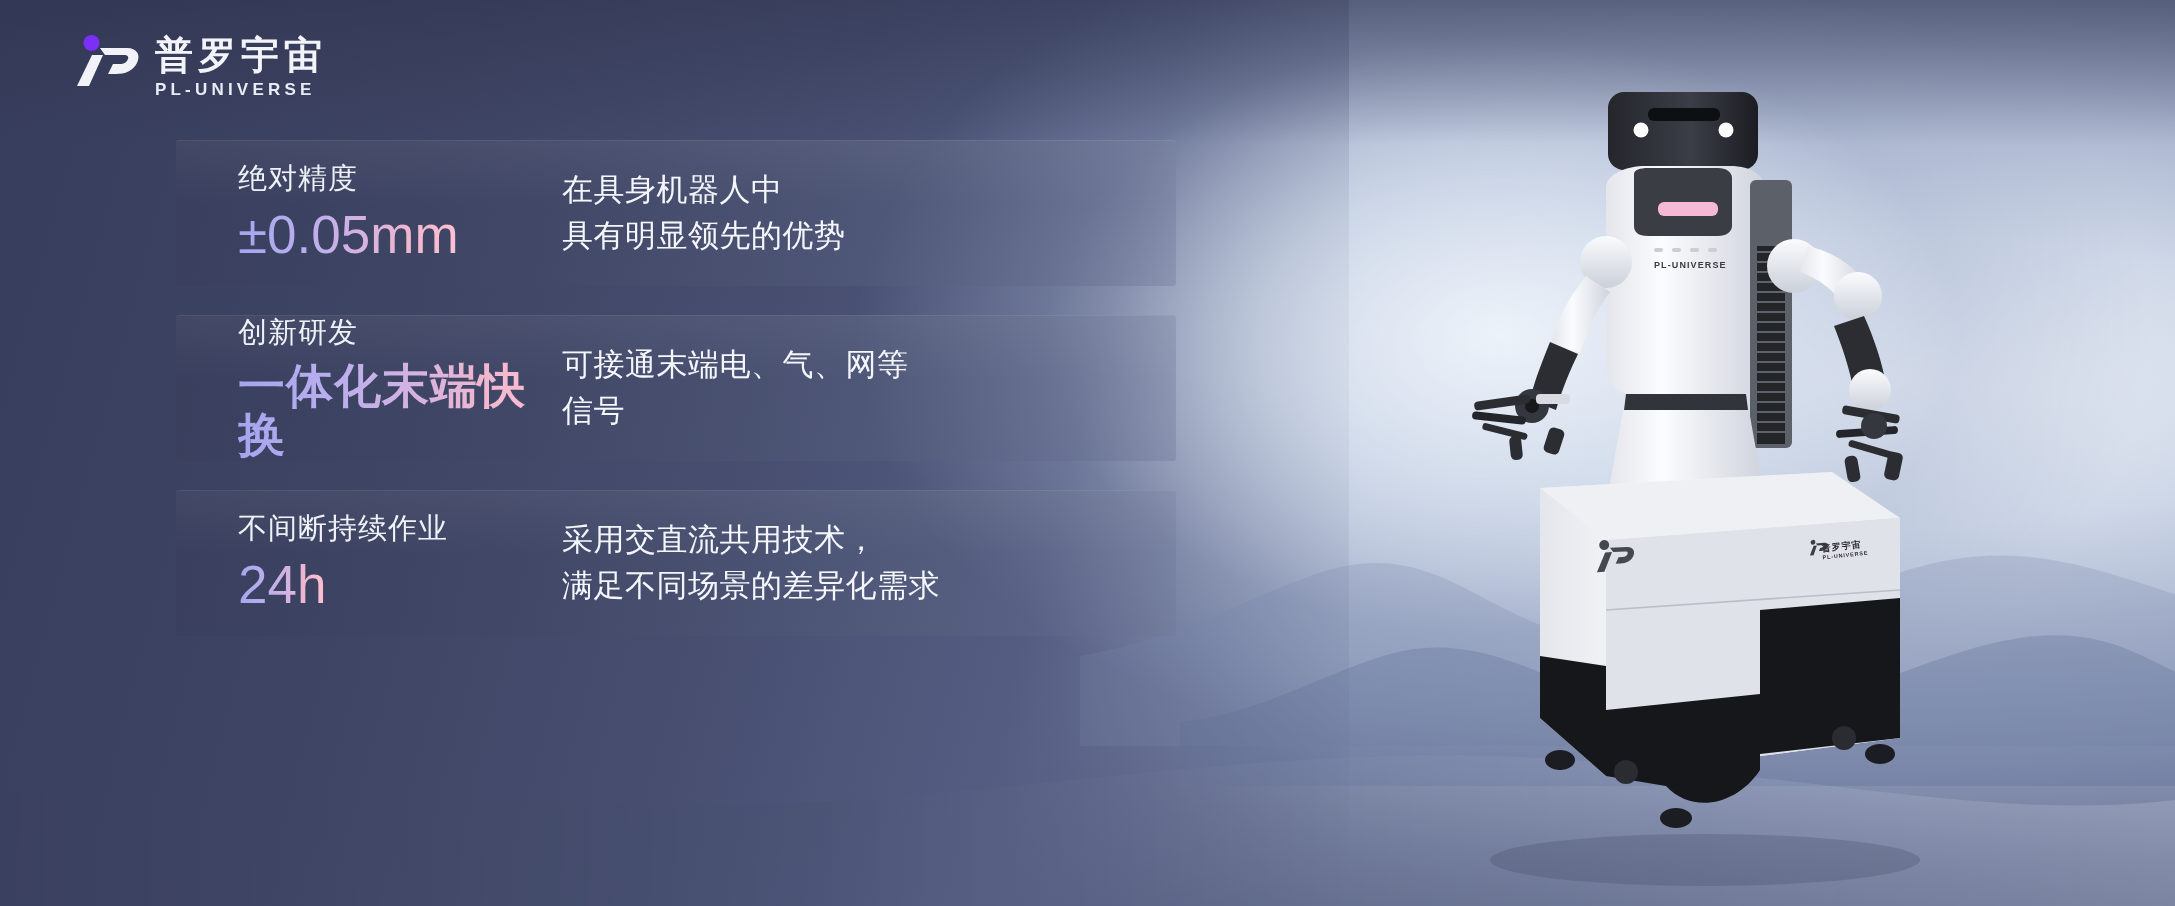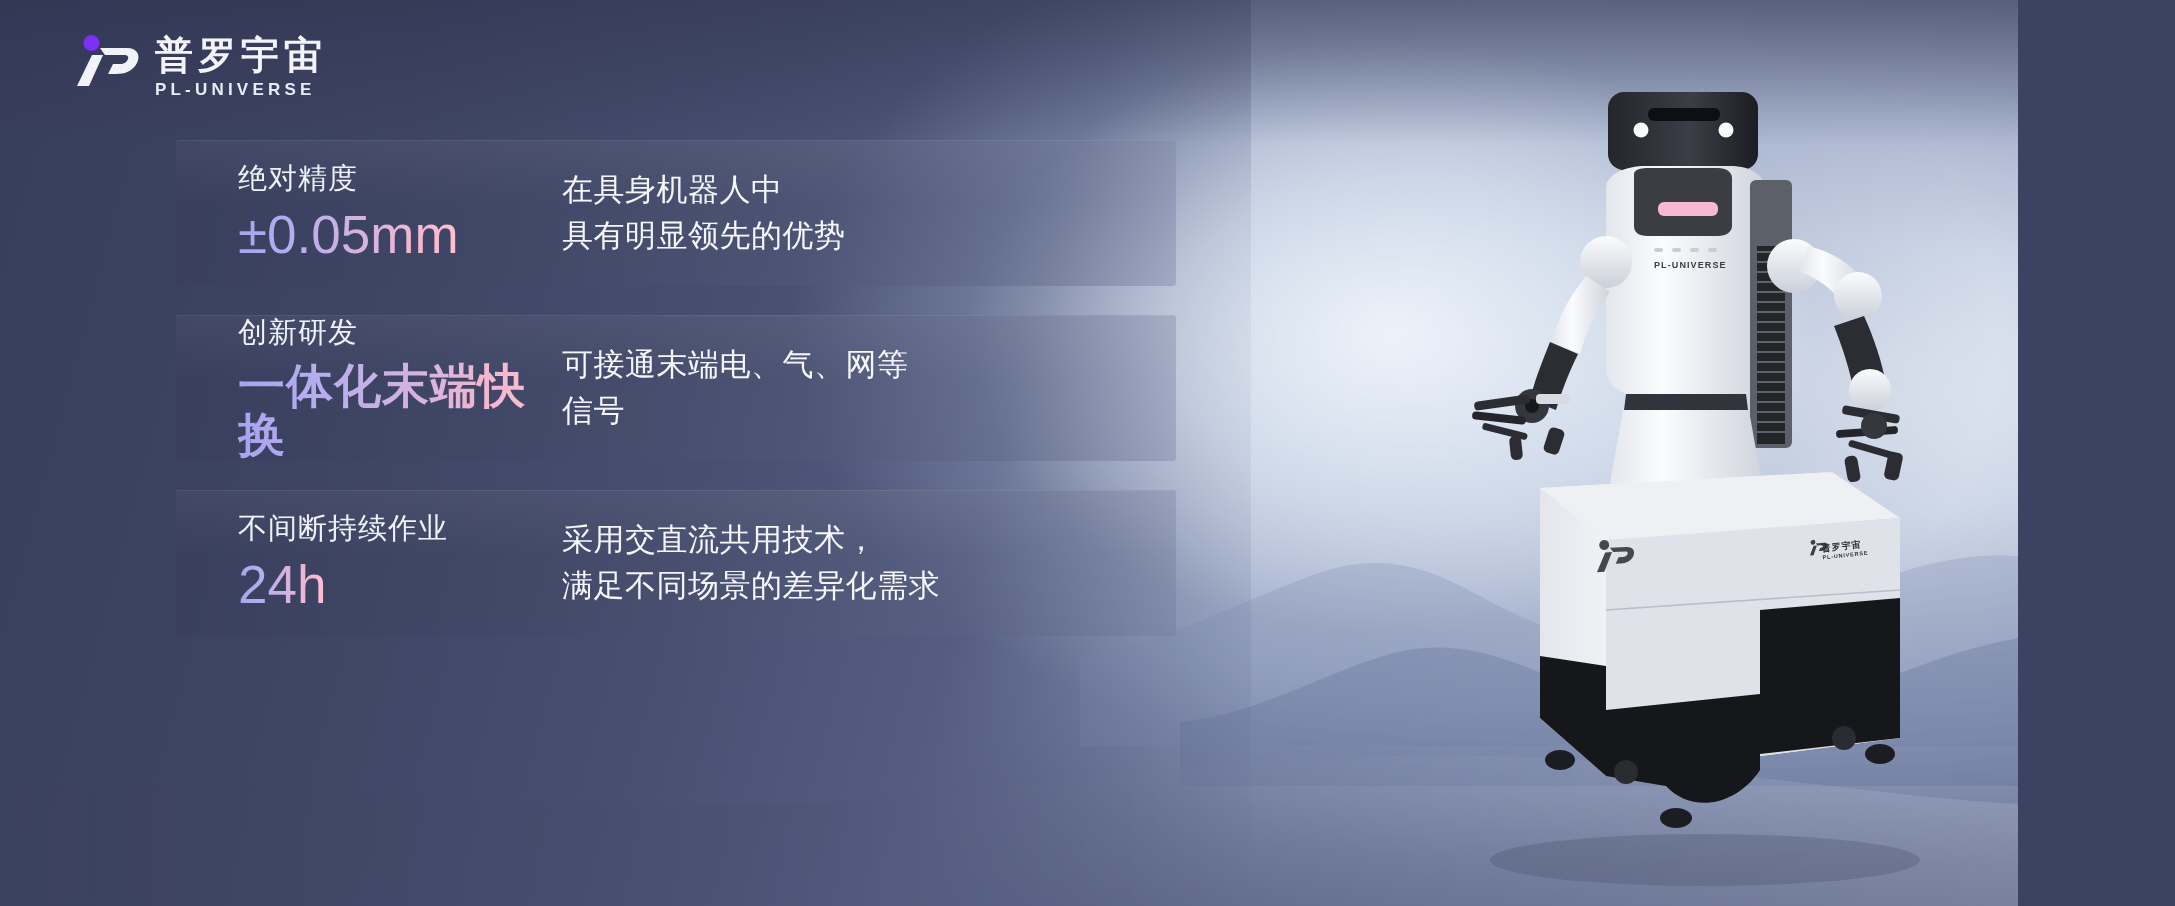--- a/index.html
+++ b/index.html
@@ -1,21 +1,21 @@
 <!DOCTYPE html>
 <html><head>
 <meta charset="utf-8">
 <style>
   html,body{margin:0;padding:0;}
   body{
     width:2175px;height:906px;overflow:hidden;
     font-family:"Liberation Sans","DejaVu Sans",sans-serif;
     background:#3b4262;
   }
-  #stage{position:relative;width:2018px;height:906px;overflow:hidden;}
+  #stage{position:relative;width:2175px;height:906px;overflow:hidden;}
 
   
   .bg-base{
     position:absolute;inset:0;
     background:
       radial-gradient(120% 90% at 86% 42%, #e9eef6 0%, #cfd8e8 18%, #9aa6c4 40%, #6b7596 60%, #4c5474 78%, #3e4562 100%),
       linear-gradient(100deg,#3a4060 0%,#434a6b 22%,#525a7d 42%,#6e7898 60%,#a5b0c8 78%,#d8dfea 100%);
     background-blend-mode:normal;
   }
   .bg-left{

